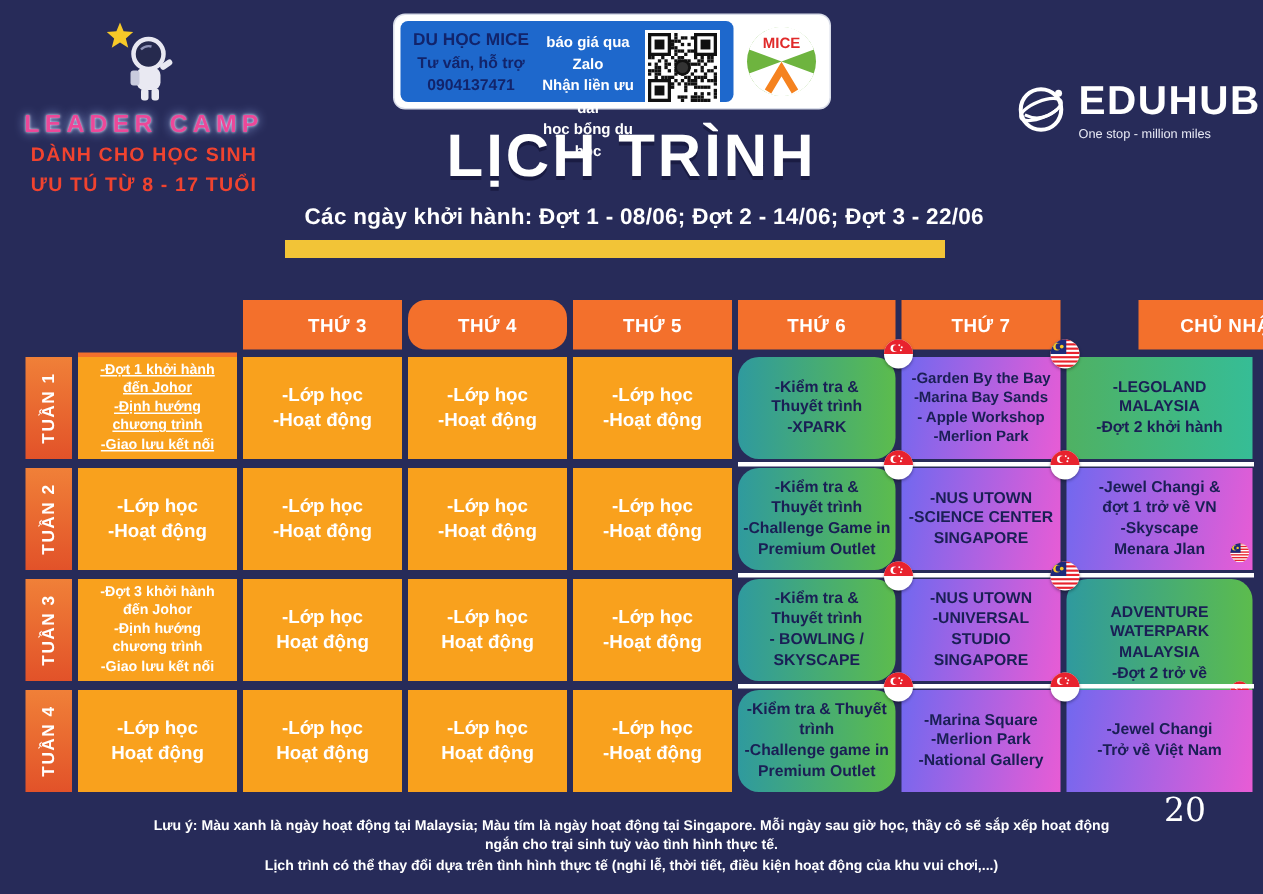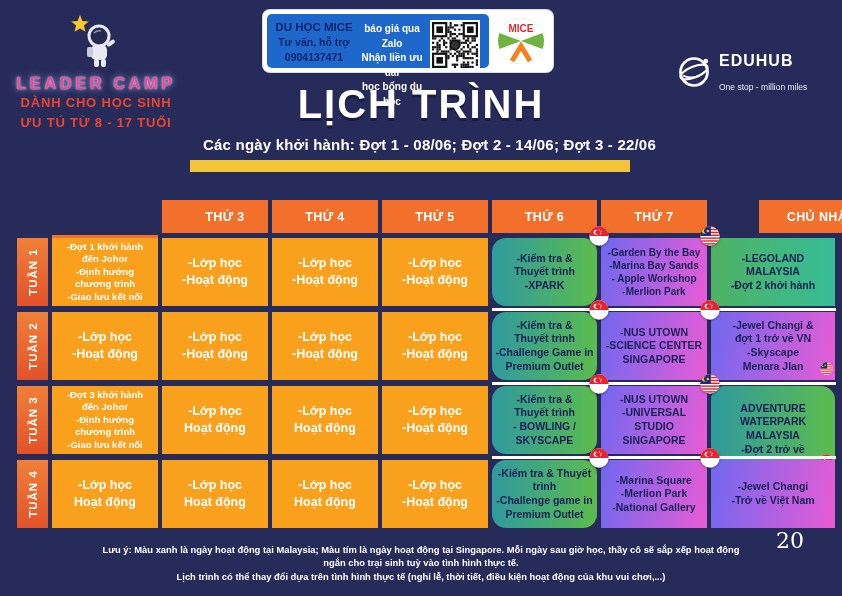--- a/index.html
+++ b/index.html
@@ -19,22 +19,22 @@
   .banner-blue { position:absolute; left:4px; top:4px; width:222px; height:54px; background:#1E68CC; border-radius:5px; }
   .b-col1 { position:absolute; left:8px; top:7px; width:78px; text-align:center; color:#12246B; font-weight:bold; }
   .b-col1 .b-org { font-size:11.5px; }
   .b-col1 .b-line { font-size:10.5px; margin-top:3px; }
   .b-col2 { position:absolute; left:88px; top:8px; width:74px; text-align:center; color:#fff;
             font-size:10px; font-weight:bold; line-height:1.45; }
   .qr { position:absolute; left:163px; top:6px; width:50px; height:50px; background:#fff; padding:2px; }
   .mice { position:absolute; left:234px; top:7px; width:48px; height:48px; }
 
   .eduhub { position:absolute; left:676px; top:52px; display:flex; align-items:center; gap:7px; }
-  .edu-name { color:#fff; font-size:16px; font-weight:bold; letter-spacing:1px; }
-  .edu-tag { color:#e8eaf5; font-size:8.5px; margin-top:12px; }
+  .edu-name { color:#fff; font-size:27px; font-weight:bold; letter-spacing:1px; }
+  .edu-tag { color:#e8eaf5; font-size:8.5px; margin-top:1px; }
 
   
   .title { position:absolute; left:0; right:0; top:82px; text-align:center; color:#fff;
            font-size:40px; font-weight:bold; letter-spacing:2px;
            text-shadow:0 3px 0 rgba(10,12,40,.45); }
   .subtitle { position:absolute; left:17px; right:0; top:136px; text-align:center; color:#fff;
               font-size:15px; font-weight:bold; letter-spacing:.2px; }
   .yellow-bar { position:absolute; left:190px; top:160px; width:440px; height:12px; background:#F2C437; }
 
   
@@ -271,39 +271,39 @@
   <div class="subtitle">Các ngày khởi hành: Đợt 1 - 08/06; Đợt 2 - 14/06; Đợt 3 - 22/06</div>
   <div class="yellow-bar"></div>
 
   <div id="table-root">
       <div class="hcell" style="left: 52px; top: 200px; width: 106px; margin-top: 35px;">
         <span>THỨ 2</span>
       </div>
       <div class="hcell" style="left: 162px; top: 200px; width: 106px; padding-left: 20px;">
         <span>THỨ 3</span>
       </div>
-      <div class="hcell" style="left: 272px; top: 200px; width: 106px;">
+      <div class="hcell" style="left: 272px; top: 200px; width: 106px; border-radius: 12px;">
         <span>THỨ 4</span>
       </div>
       <div class="hcell" style="left: 382px; top: 200px; width: 106px;">
         <span>THỨ 5</span>
       </div>
       <div class="hcell" style="left: 492px; top: 200px; width: 105px;">
         <span>THỨ 6</span>
       </div>
       <div class="hcell" style="left: 601px; top: 200px; width: 106px;">
         <span>THỨ 7</span>
       </div>
       <div class="hcell" style="left: 711px; top: 200px; width: 124px; margin-left: 48px;">
         <span>CHỦ NHẬT</span>
       </div>
       <div class="wlabel" style="left: 17px; top: 238px; height: 68px;">
         <span>TUẦN 1</span>
       </div>
-      <div class="cell orange small" style="left: 52px; top: 238px; width: 106px; height: 68px;">
+      <div class="cell orange small" style="left: 52px; top: 238px; width: 106px; height: 68px; text-decoration: underline;">
         <span>-Đợt 1 khởi hành
 đến Johor
 -Định hướng
 chương trình
 -Giao lưu kết nối</span>
       </div>
       <div class="cell orange" style="left: 162px; top: 238px; width: 106px; height: 68px;">
         <span>-Lớp học
 -Hoạt động</span>
       </div>

